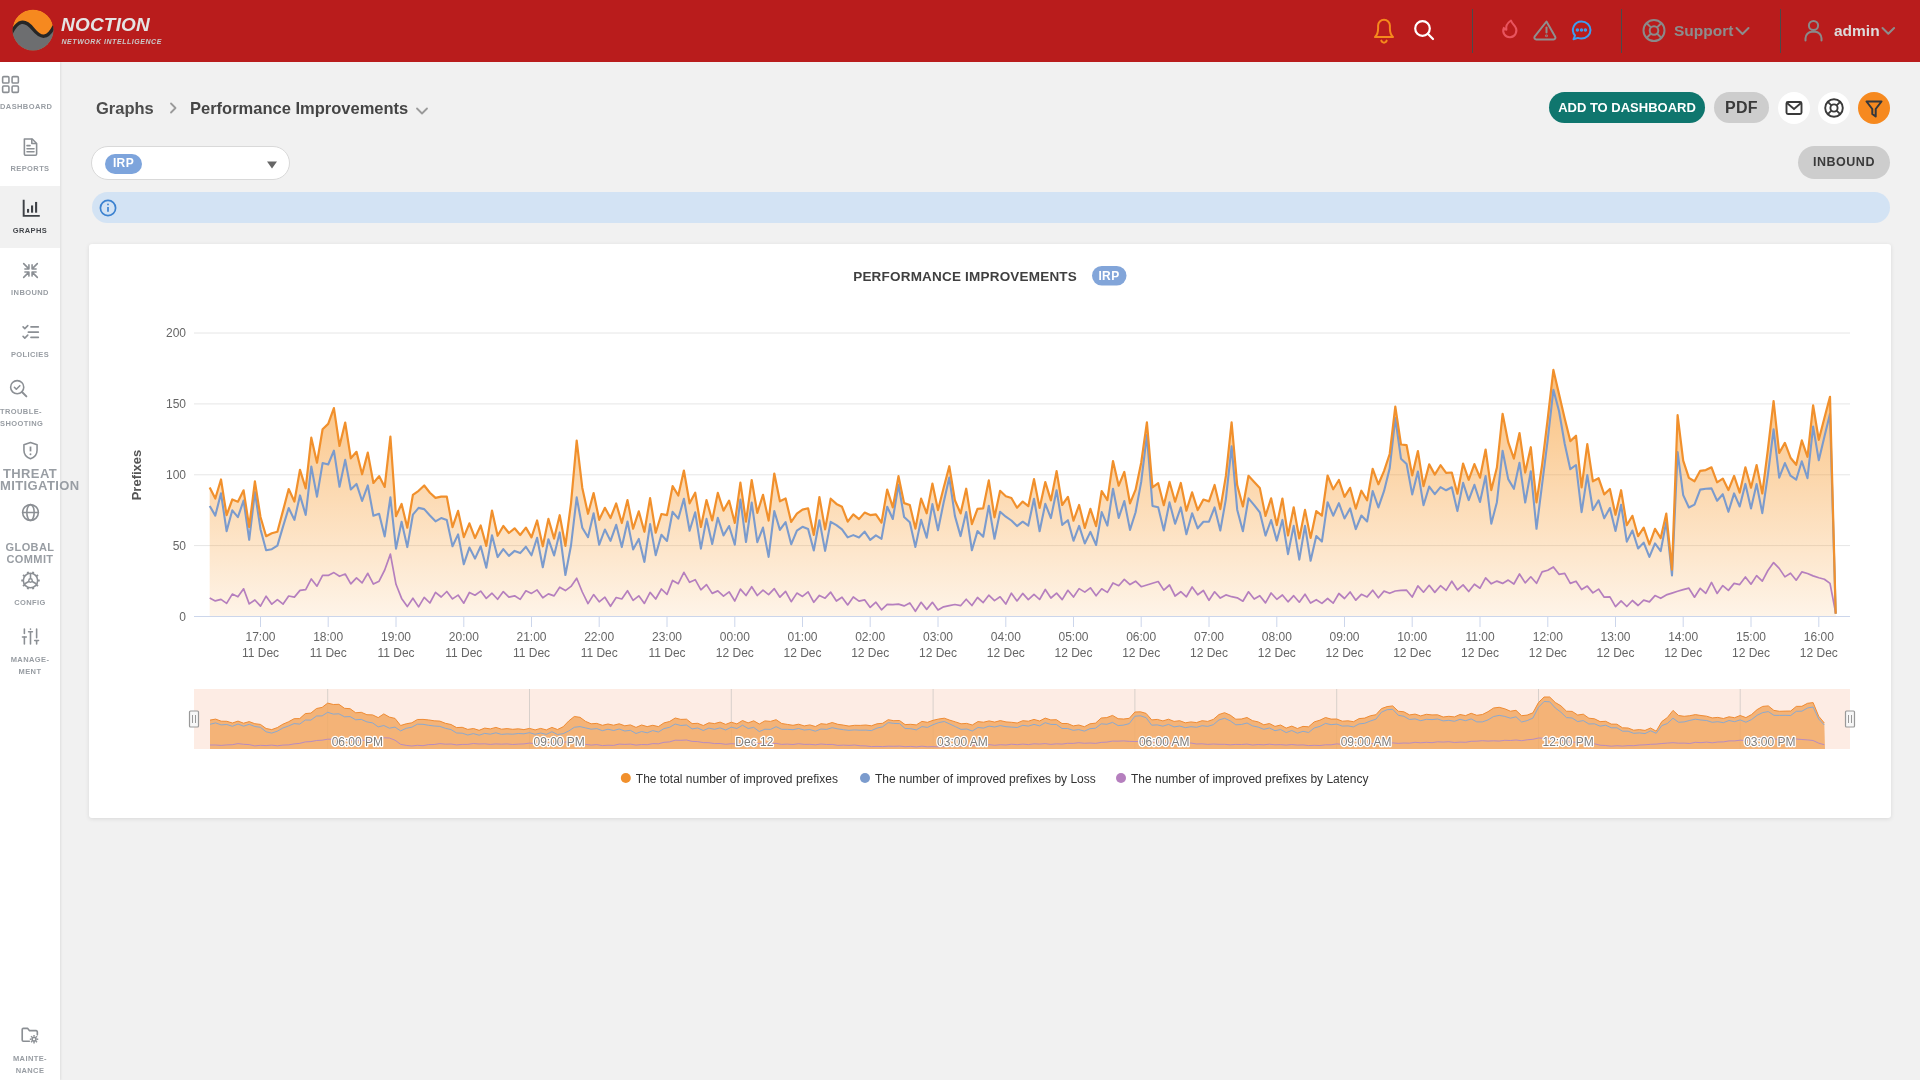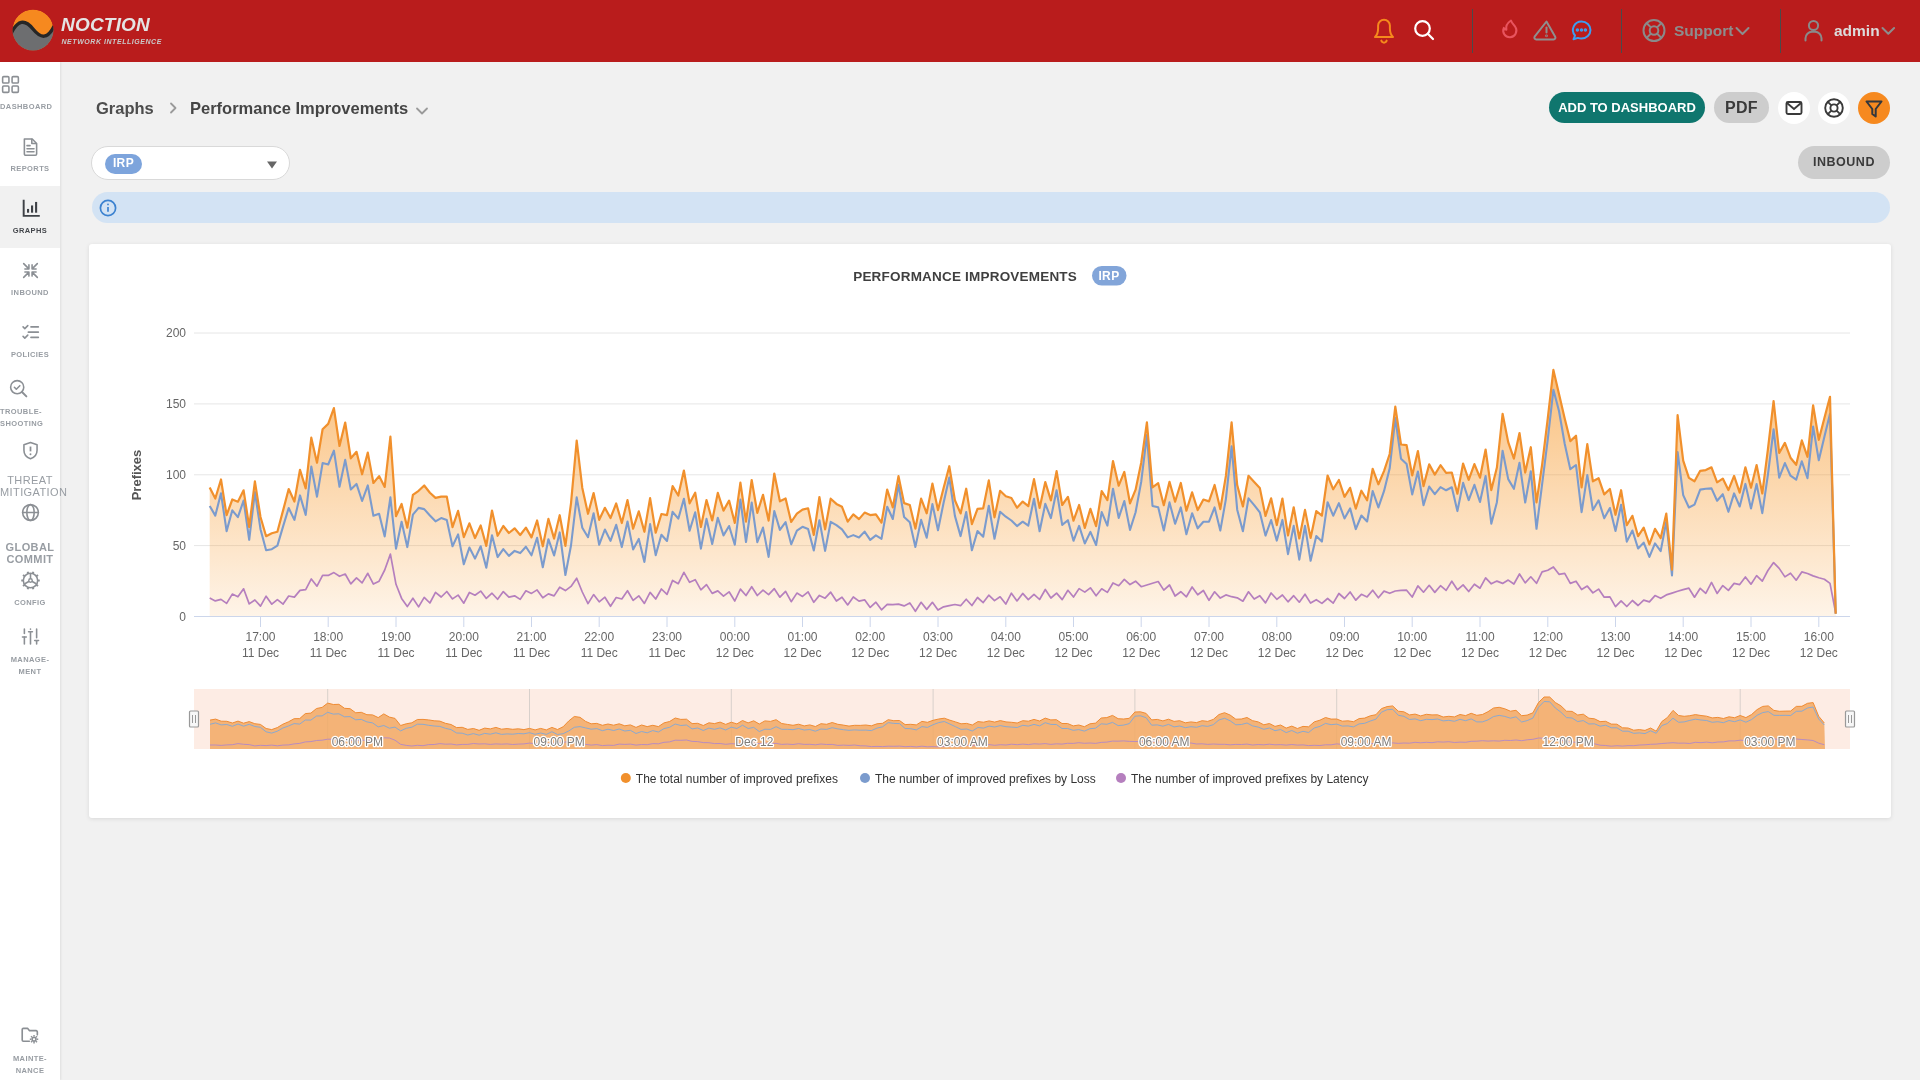--- a/index.html
+++ b/index.html
@@ -119,21 +119,21 @@
         <circle cx="10.5" cy="10.5" r="7.5" stroke="#8b8f94" stroke-width="1.8" fill="none" stroke-linecap="round" stroke-linejoin="round"></circle>
         <line x1="16" y1="16" x2="21" y2="21" stroke="#8b8f94" stroke-width="2.2" stroke-linecap="round"></line>
         <path d="M7.3 10.6 l2.2 2.2 l4 -4" stroke="#8b8f94" stroke-width="1.8" fill="none" stroke-linecap="round" stroke-linejoin="round"></path>
       </svg><div style="font-size:7.5px;font-weight:bold;color:#989da3;letter-spacing:0.4px;margin-top:3px">
         <div style="line-height:11.5px">TROUBLE-<br>SHOOTING</div>
       </div></div>
 <div style="position:absolute;left:0;top:372px;width:60px;height:62px;text-align:center"><svg width="21" height="21" viewBox="0 0 24 24" style="margin-top:6px">
         <path d="M12 2.8 l7.5 2.6 v6.2 c0 5-3.2 8.3-7.5 9.8 c-4.3-1.5-7.5-4.8-7.5-9.8 v-6.2 z" stroke="#8b8f94" stroke-width="1.8" fill="none" stroke-linecap="round" stroke-linejoin="round"></path>
         <line x1="12" y1="7.5" x2="12" y2="13" stroke="#8b8f94" stroke-width="2"></line>
         <circle cx="12" cy="16.2" r="1.1" fill="#8b8f94" stroke="none"></circle>
-      </svg><div style="font-size:11px;font-weight:normal;color:#989da3;letter-spacing:0.4px;margin-top:10px">
+      </svg><div style="font-size:13px;font-weight:bold;color:#989da3;letter-spacing:0.4px;margin-top:3px">
         <div style="line-height:11.5px">THREAT<br>MITIGATION</div>
       </div></div>
 <div style="position:absolute;left:0;top:434px;width:60px;height:62px;text-align:center"><svg width="21" height="21" viewBox="0 0 24 24" style="margin-top:6px">
         <circle cx="12" cy="12" r="9" stroke="#8b8f94" stroke-width="1.8" fill="none" stroke-linecap="round" stroke-linejoin="round"></circle>
         <ellipse cx="12" cy="12" rx="4.2" ry="9" stroke="#8b8f94" stroke-width="1.8" fill="none" stroke-linecap="round" stroke-linejoin="round"></ellipse>
         <line x1="3" y1="12" x2="21" y2="12" stroke="#8b8f94" stroke-width="1.8" fill="none" stroke-linecap="round" stroke-linejoin="round"></line>
       </svg><div style="font-size:11px;font-weight:bold;color:#989da3;letter-spacing:0.4px;margin-top:15px">
         <div style="line-height:11.5px">GLOBAL<br>COMMIT</div>
       </div></div>
 <div style="position:absolute;left:0;top:496px;width:60px;height:62px;text-align:center"><svg width="21" height="21" viewBox="0 0 24 24" style="margin-top:12px">

